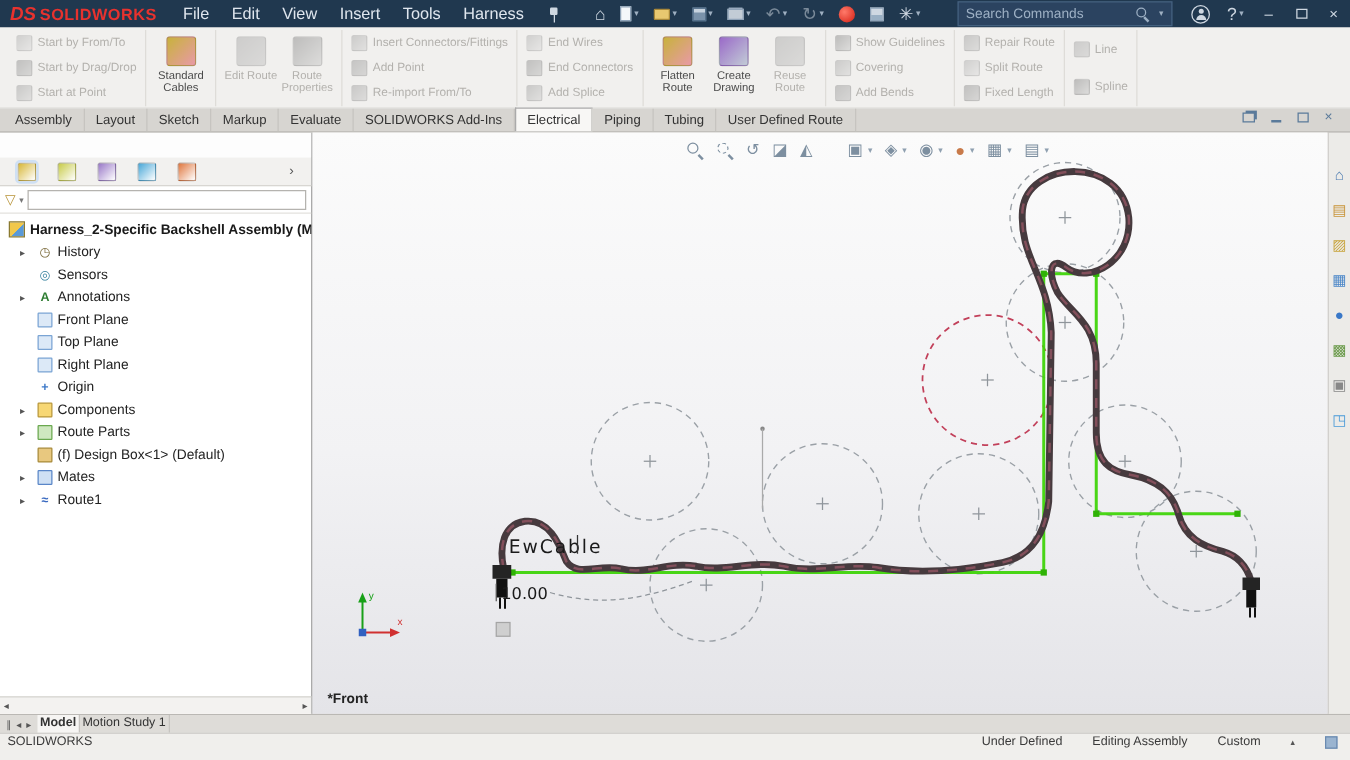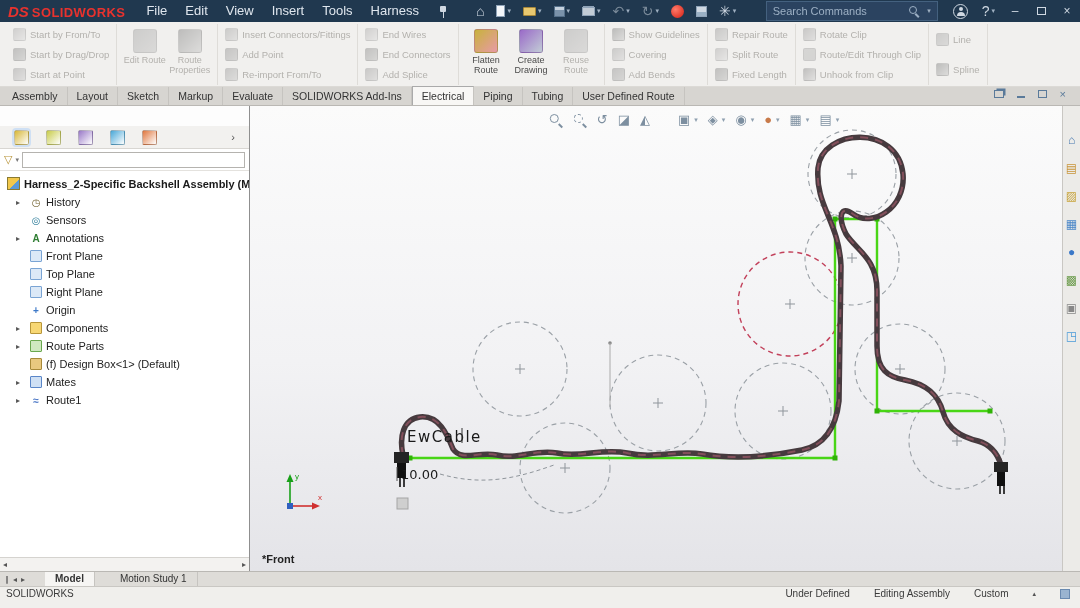--- a/index.html
+++ b/index.html
@@ -99,21 +99,21 @@
   .hud-mag.area::before{border-style:dashed;}
   .front-label{position:absolute;left:12px;bottom:6px;font-size:11px;font-weight:bold;color:#222;z-index:3;}
 
   
   .taskpane{width:18px;background:#ecebe8;border-left:1px solid #c9c7c3;display:flex;flex-direction:column;align-items:center;padding-top:28px;gap:15px;}
   .tpi{font-size:12px;line-height:13px;text-align:center;}
 
   
   .bottom-tabs{height:15px;background:#dedcd8;display:flex;align-items:stretch;border-top:1px solid #bab8b4;font-size:10px;}
   .bt-nav{display:flex;align-items:center;gap:4px;padding:0 5px;color:#555;font-size:8px;}
-  .btab{padding:0 10px;line-height:14px;border-right:1px solid #c6c4c0;color:#333;margin-left:15px;}
+  .btab{padding:0 2px;line-height:14px;border-right:1px solid #c6c4c0;color:#333;}
   .btab.active{background:#f6f5f3;font-weight:bold;}
   .statusbar{height:14px;background:#f0efec;border-top:1px solid #c9c7c3;display:flex;align-items:center;font-size:10px;color:#3a3a3a;padding:0 6px;}
   .sb-right{margin-left:auto;display:flex;gap:24px;align-items:center;padding-right:4px;}
   .sb-caret{font-size:7px;color:#555;}
   .sb-ico{width:10px;height:10px;background:#9ab4d0;border:1px solid #6a8ab0;}
 
   
   .ccircle{fill:none;stroke-dasharray:5 4;stroke-width:1.1;}
   .ccircle.gray{stroke:#9aa0a6;}
   .ccircle.red{stroke:#c2405a;stroke-width:1.4;}
@@ -215,20 +215,26 @@
         <div class="sitem disabled">
           <span class="sic" style="background: linear-gradient(135deg, rgb(74, 134, 200), rgb(200, 164, 232));"></span>
           <span>Start by Drag/Drop</span>
         </div>
         <div class="sitem disabled">
           <span class="sic" style="background: linear-gradient(135deg, rgb(88, 168, 88), rgb(140, 216, 208));"></span>
           <span>Start at Point</span>
         </div>
       </div>
       <div class="rgroup large">
+        <div class="bitem">
+          <span class="bic" style="background: linear-gradient(135deg, rgb(200, 178, 60), rgb(232, 154, 166));"></span>
+          <span>Standard Cables</span>
+        </div>
+      </div>
+      <div class="rgroup large">
         <div class="bitem disabled">
           <span class="bic" style="background: linear-gradient(135deg, rgb(72, 176, 168), rgb(240, 174, 136));"></span>
           <span>Edit Route</span>
         </div>
         <div class="bitem disabled">
           <span class="bic" style="background: linear-gradient(135deg, rgb(200, 90, 106), rgb(154, 198, 234));"></span>
           <span>Route Properties</span>
         </div>
       </div>
       <div class="rgroup small">
@@ -292,34 +298,20 @@
           <span class="sic" style="background: linear-gradient(135deg, rgb(90, 154, 208), rgb(150, 208, 150));"></span>
           <span>Repair Route</span>
         </div>
         <div class="sitem disabled">
           <span class="sic" style="background: linear-gradient(135deg, rgb(224, 154, 60), rgb(232, 220, 132));"></span>
           <span>Split Route</span>
         </div>
         <div class="sitem disabled">
           <span class="sic" style="background: linear-gradient(135deg, rgb(74, 134, 200), rgb(200, 164, 232));"></span>
           <span>Fixed Length</span>
-        </div>
-      </div>
-      <div class="rgroup small">
-        <div class="sitem disabled">
-          <span class="sic" style="background: linear-gradient(135deg, rgb(88, 168, 88), rgb(140, 216, 208));"></span>
-          <span>Rotate Clip</span>
-        </div>
-        <div class="sitem disabled">
-          <span class="sic" style="background: linear-gradient(135deg, rgb(200, 178, 60), rgb(232, 154, 166));"></span>
-          <span>Route/Edit Through Clip</span>
-        </div>
-        <div class="sitem disabled">
-          <span class="sic" style="background: linear-gradient(135deg, rgb(154, 106, 200), rgb(194, 204, 214));"></span>
-          <span>Unhook from Clip</span>
         </div>
       </div>
       <div class="rgroup small">
         <div class="sitem disabled">
           <span class="sic" style="background: linear-gradient(135deg, rgb(72, 176, 168), rgb(240, 174, 136));"></span>
           <span>Line</span>
         </div>
         <div class="sitem disabled">
           <span class="sic" style="background: linear-gradient(135deg, rgb(200, 90, 106), rgb(154, 198, 234));"></span>
           <span>Spline</span>

